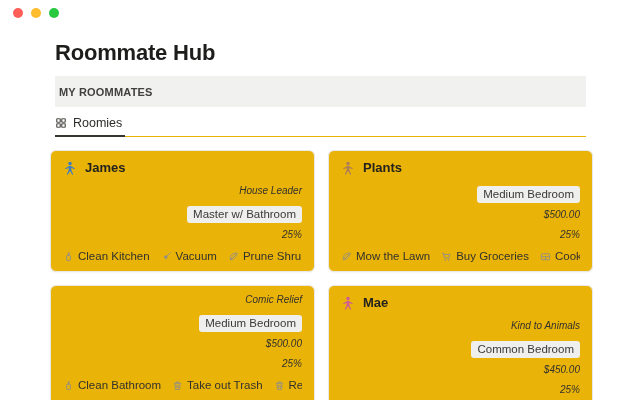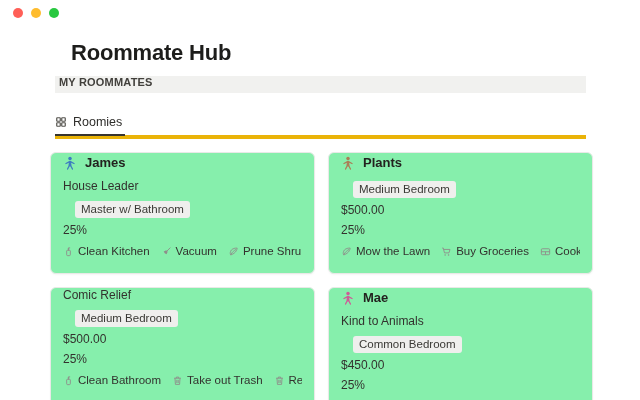--- a/index.html
+++ b/index.html
@@ -5,43 +5,43 @@
   * { box-sizing: border-box; }
   html,body { margin:0; padding:0; }
   body {
     width:640px; height:400px; overflow:hidden; background:#fff;
     font-family:"Liberation Sans", sans-serif; color:#37352f;
     -webkit-font-smoothing:antialiased;
   }
   .titlebar { height:26px; display:flex; align-items:center; gap:8px; padding-left:13px; }
   .dot { width:10px; height:10px; border-radius:50%; }
   .content { padding:0 48px 0 55px; }
-  .page-title { font-size:22px; font-weight:700; color:#1d1d1b; margin:14px 16px 10px; letter-spacing:-0.2px; }
+  .page-title { font-size:22px; font-weight:700; color:#1d1d1b; margin:14px 0 10px; letter-spacing:-0.2px; }
   .banner {
-    background:#f1f1ef; height:17px; width:531px; display:flex; 
+    background:#f1f1ef; height:31px; width:531px; display:flex; align-items:center;
     padding-left:4px; font-size:11px; font-weight:600; color:#42403c; letter-spacing:0.2px;
   }
-  .tabs { display:flex; width:531px; border-bottom:4px solid #eab308; margin-top:20px;text-align:right; }
+  .tabs { display:flex; width:531px; border-bottom:1px solid #eab308; margin-top:7px;text-align:right; }
   .tab {
     display:flex; align-items:center; gap:6px; padding:2px 3px 5px 0;
     border-bottom:2px solid #37352f; margin-bottom:-1px;
     font-size:12.5px; font-weight:500; color:#2f2e2b; cursor:pointer;
   }
   .tab .tab-icon { width:12px; height:12px; color:#55534e; }
   .grid {
     display:grid; grid-template-columns:265px 265px; grid-auto-rows:122px;
     gap:13px 13px; margin:13px 0 0 -5px; width:543px;
   }
   .card {
-    border:1px solid #e9e9e7; border-radius:6px; background:#86efac;
-    box-shadow:0 1px 2px rgba(15,15,15,.04); padding:0 12px; overflow:hidden; cursor:pointer;
+    border:1px solid #e9e9e7; border-radius:6px; background:#eab308;
+    box-shadow:0 1px 2px rgba(15,15,15,.04); padding:7px 12px; overflow:hidden; cursor:pointer;text-align:right;
   }
   .card-name { display:flex; align-items:center; gap:8px; font-size:13px; font-weight:700; color:#23221f; margin:2px 0 9px; }
   .person { width:14px; height:14px; flex:none; }
-  .row { font-size:12px; line-height:14px; margin-bottom:6px; color:#33322e; }
+  .row { font-size:10px; line-height:14px; margin-bottom:6px; color:#33322e;font-style:italic; }
   .pill-row { margin-bottom:5px; }
   .pill {
     display:inline-block; background:#efefed; border-radius:3px; padding:2px 6px;
     font-size:11.5px; color:#3a3935; line-height:13px;margin-left:12px;
   }
   .chores { display:flex; gap:11px; white-space:nowrap; overflow:hidden; margin-top:8px; }
   .chip { display:inline-flex; align-items:center; gap:4px; font-size:11.5px; color:#33322e; flex:none; }
   .chip .chore-icon { width:11px; height:11px; color:#8f8e8b; flex:none; }
   .icon-holder svg, .person svg, .tab-icon svg, .chore-icon svg { width:100%; height:100%; display:block; }
 </style>

